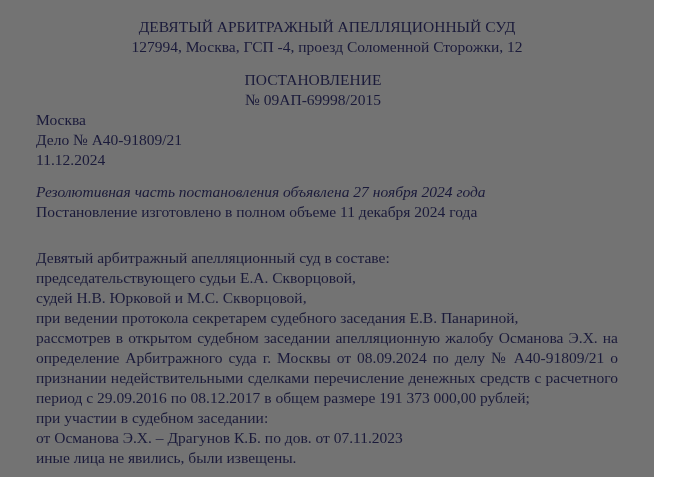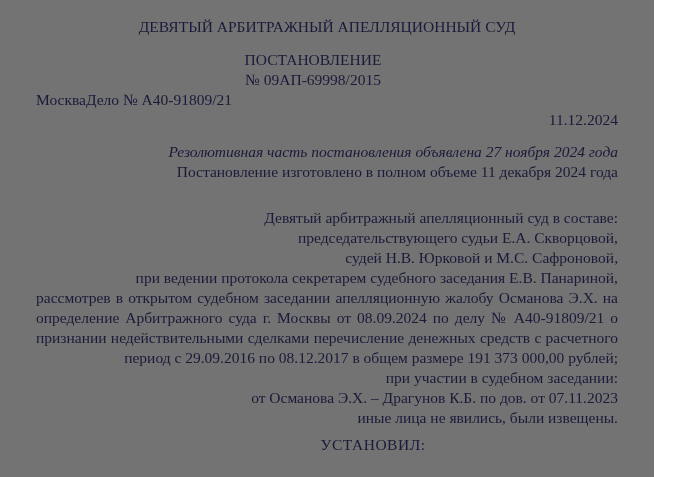--- a/index.html
+++ b/index.html
@@ -15,33 +15,34 @@
     font-family: "Liberation Serif", "DejaVu Serif", serif;
     font-size: 15.5px;
     color: #1a1a3a;
     box-sizing: border-box;
     padding: 17px 36px 0 36px;
     overflow: hidden;
   }
   .line {
     line-height: 20px;
     white-space: nowrap;
-    text-align: right;
   }
   .center {
     text-align: center;
     line-height: 20px;
   }
   .doc-heading-block {
     margin-top: 13px;
     transform: translateX(-14px);
   }
   .city-row {
     display: flex;
+    justify-content: space-between;
     line-height: 20px;
+    flex-direction: column;
   }
   .gap12 { margin-top: 12px; font-style: italic; }
   .gap10 { margin-top: 26px; }
   .just {
     line-height: 20px;
     text-align: justify;
     text-align-last: justify;
     white-space: normal;
   }
   .ustanovil {
@@ -49,38 +50,39 @@
     transform: translateX(46px);
     letter-spacing: 0.5px;
   }
 </style>
 </head>
 <body>
 
 <div class="page">
 
   <div class="center">ДЕВЯТЫЙ АРБИТРАЖНЫЙ АПЕЛЛЯЦИОННЫЙ СУД</div>
+  <div class="center">127994, Москва, ГСП -4, проезд Соломенной Сторожки, 12</div>
 
   <div class="doc-heading-block">
     <div class="center">ПОСТАНОВЛЕНИЕ</div>
     <div class="center">№ 09АП-69998/2015</div>
   </div>
 
   <div class="city-row">
     <span>Москва</span>
     <span>Дело № А40-91809/21</span>
   </div>
   <div class="line">11.12.2024</div>
 
   <div class="line gap12">Резолютивная часть постановления объявлена 27 ноября 2024 года</div>
   <div class="line">Постановление изготовлено в полном объеме 11 декабря 2024 года</div>
 
   <div class="line gap10">Девятый арбитражный апелляционный суд в составе:</div>
   <div class="line">председательствующего судьи Е.А. Скворцовой,</div>
-  <div class="line">судей Н.В. Юрковой и М.С. Сафроновой,</div>
+  <div class="line">судей Н.В. Юрковой и М.С. Скворцовой,</div>
   <div class="line">при ведении протокола секретарем судебного заседания Е.В. Панариной,</div>
 
   <div class="just">рассмотрев в открытом судебном заседании апелляционную жалобу Османова Э.Х. на</div>
   <div class="just">определение Арбитражного суда г. Москвы от 08.09.2024 по делу № А40-91809/21 о</div>
   <div class="just">признании недействительными сделками перечисление денежных средств с расчетного</div>
   <div class="line">период с 29.09.2016 по 08.12.2017 в общем размере 191 373 000,00 рублей;</div>
 
   <div class="line">при участии в судебном заседании:</div>
   <div class="line">от Османова Э.Х. – Драгунов К.Б. по дов. от 07.11.2023</div>
   <div class="line">иные лица не явились, были извещены.</div>

